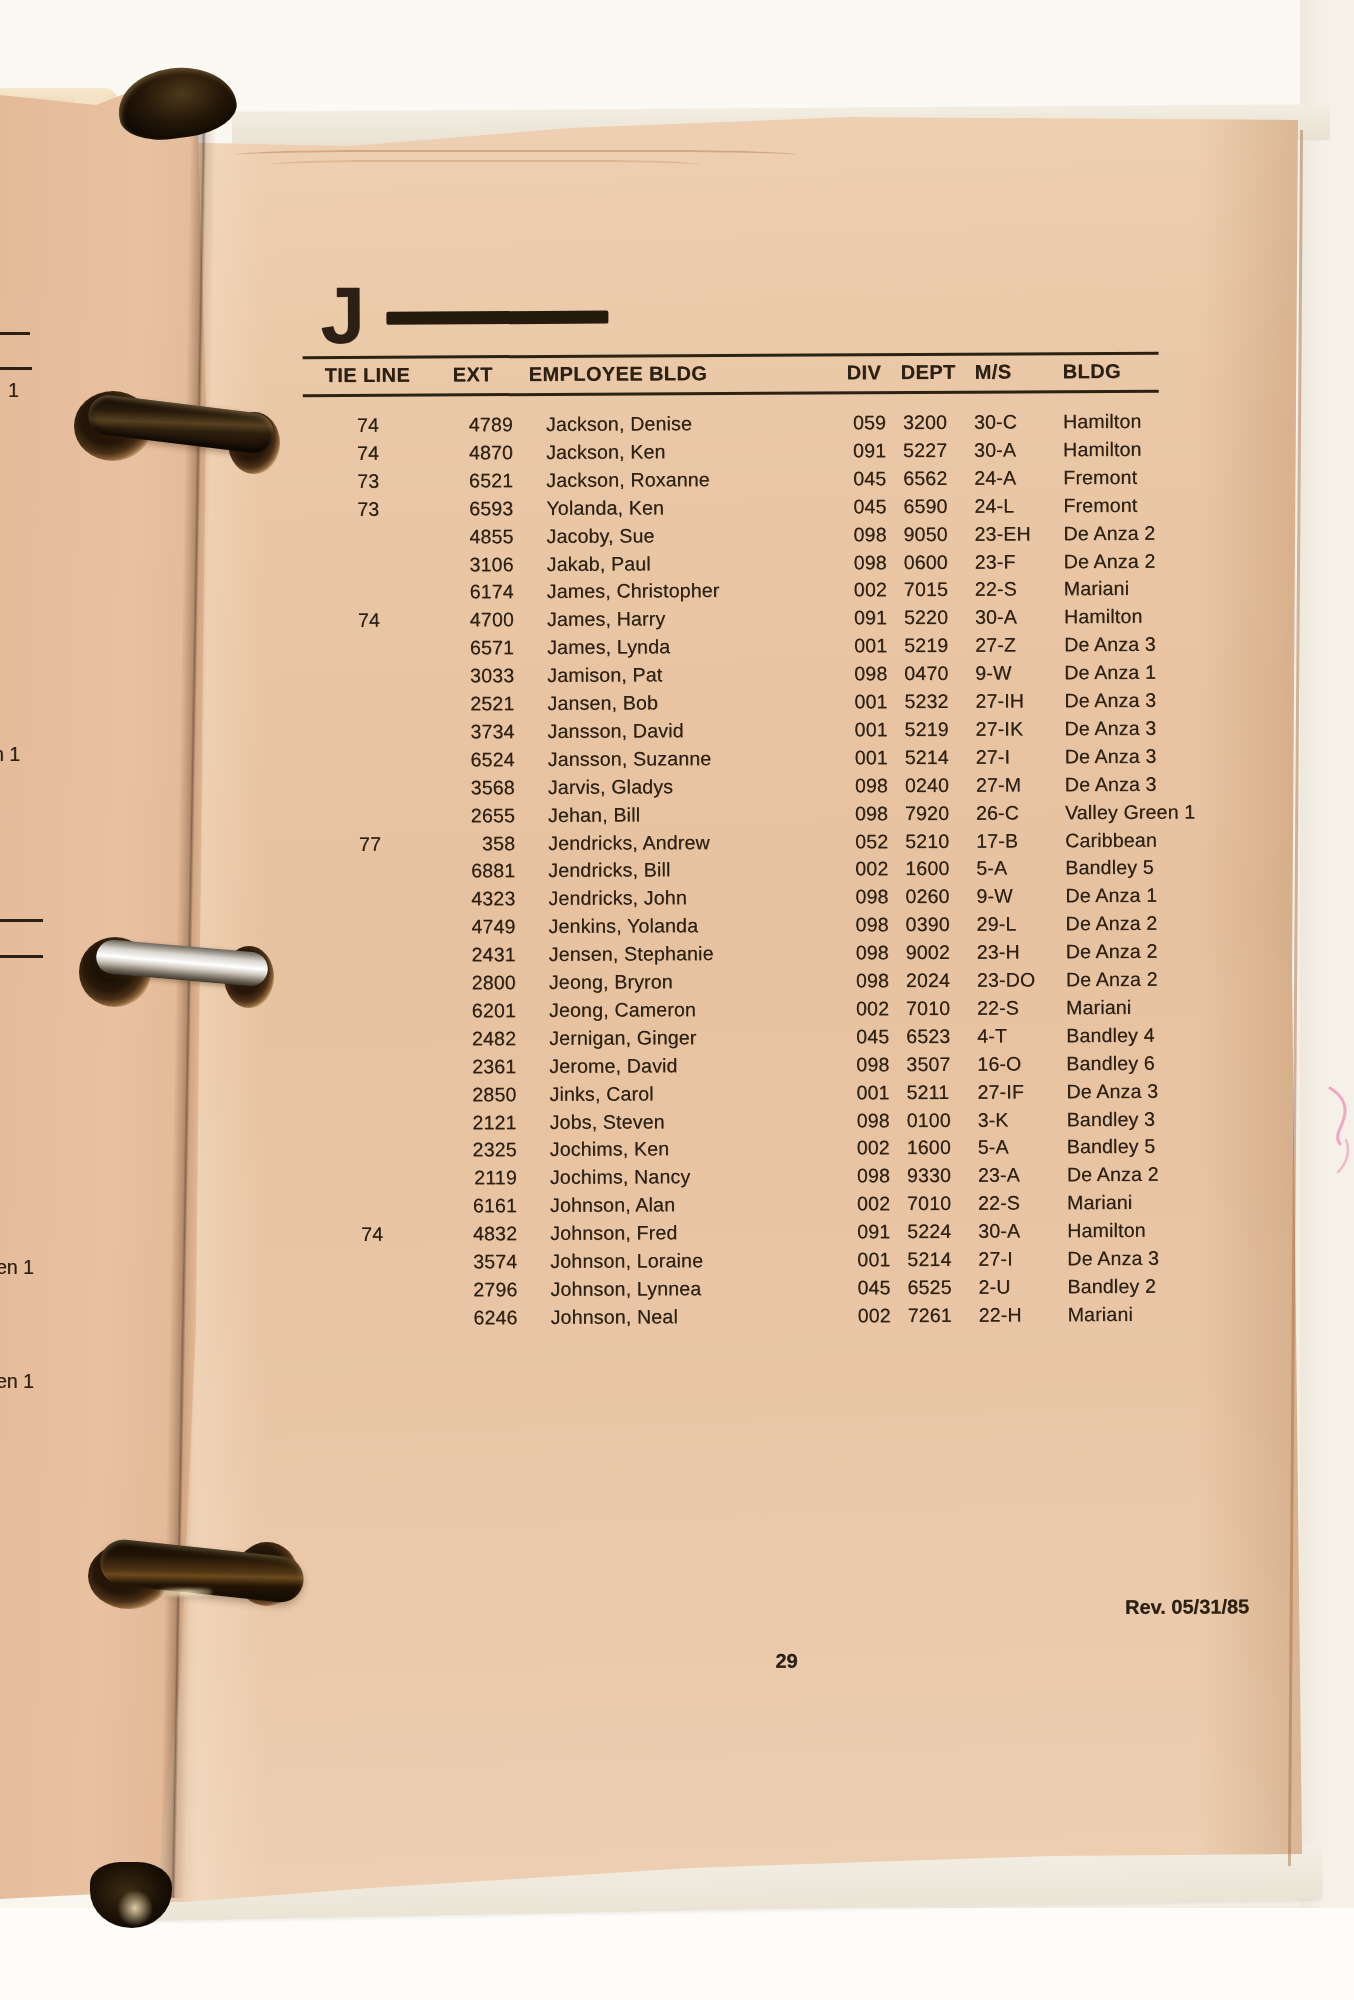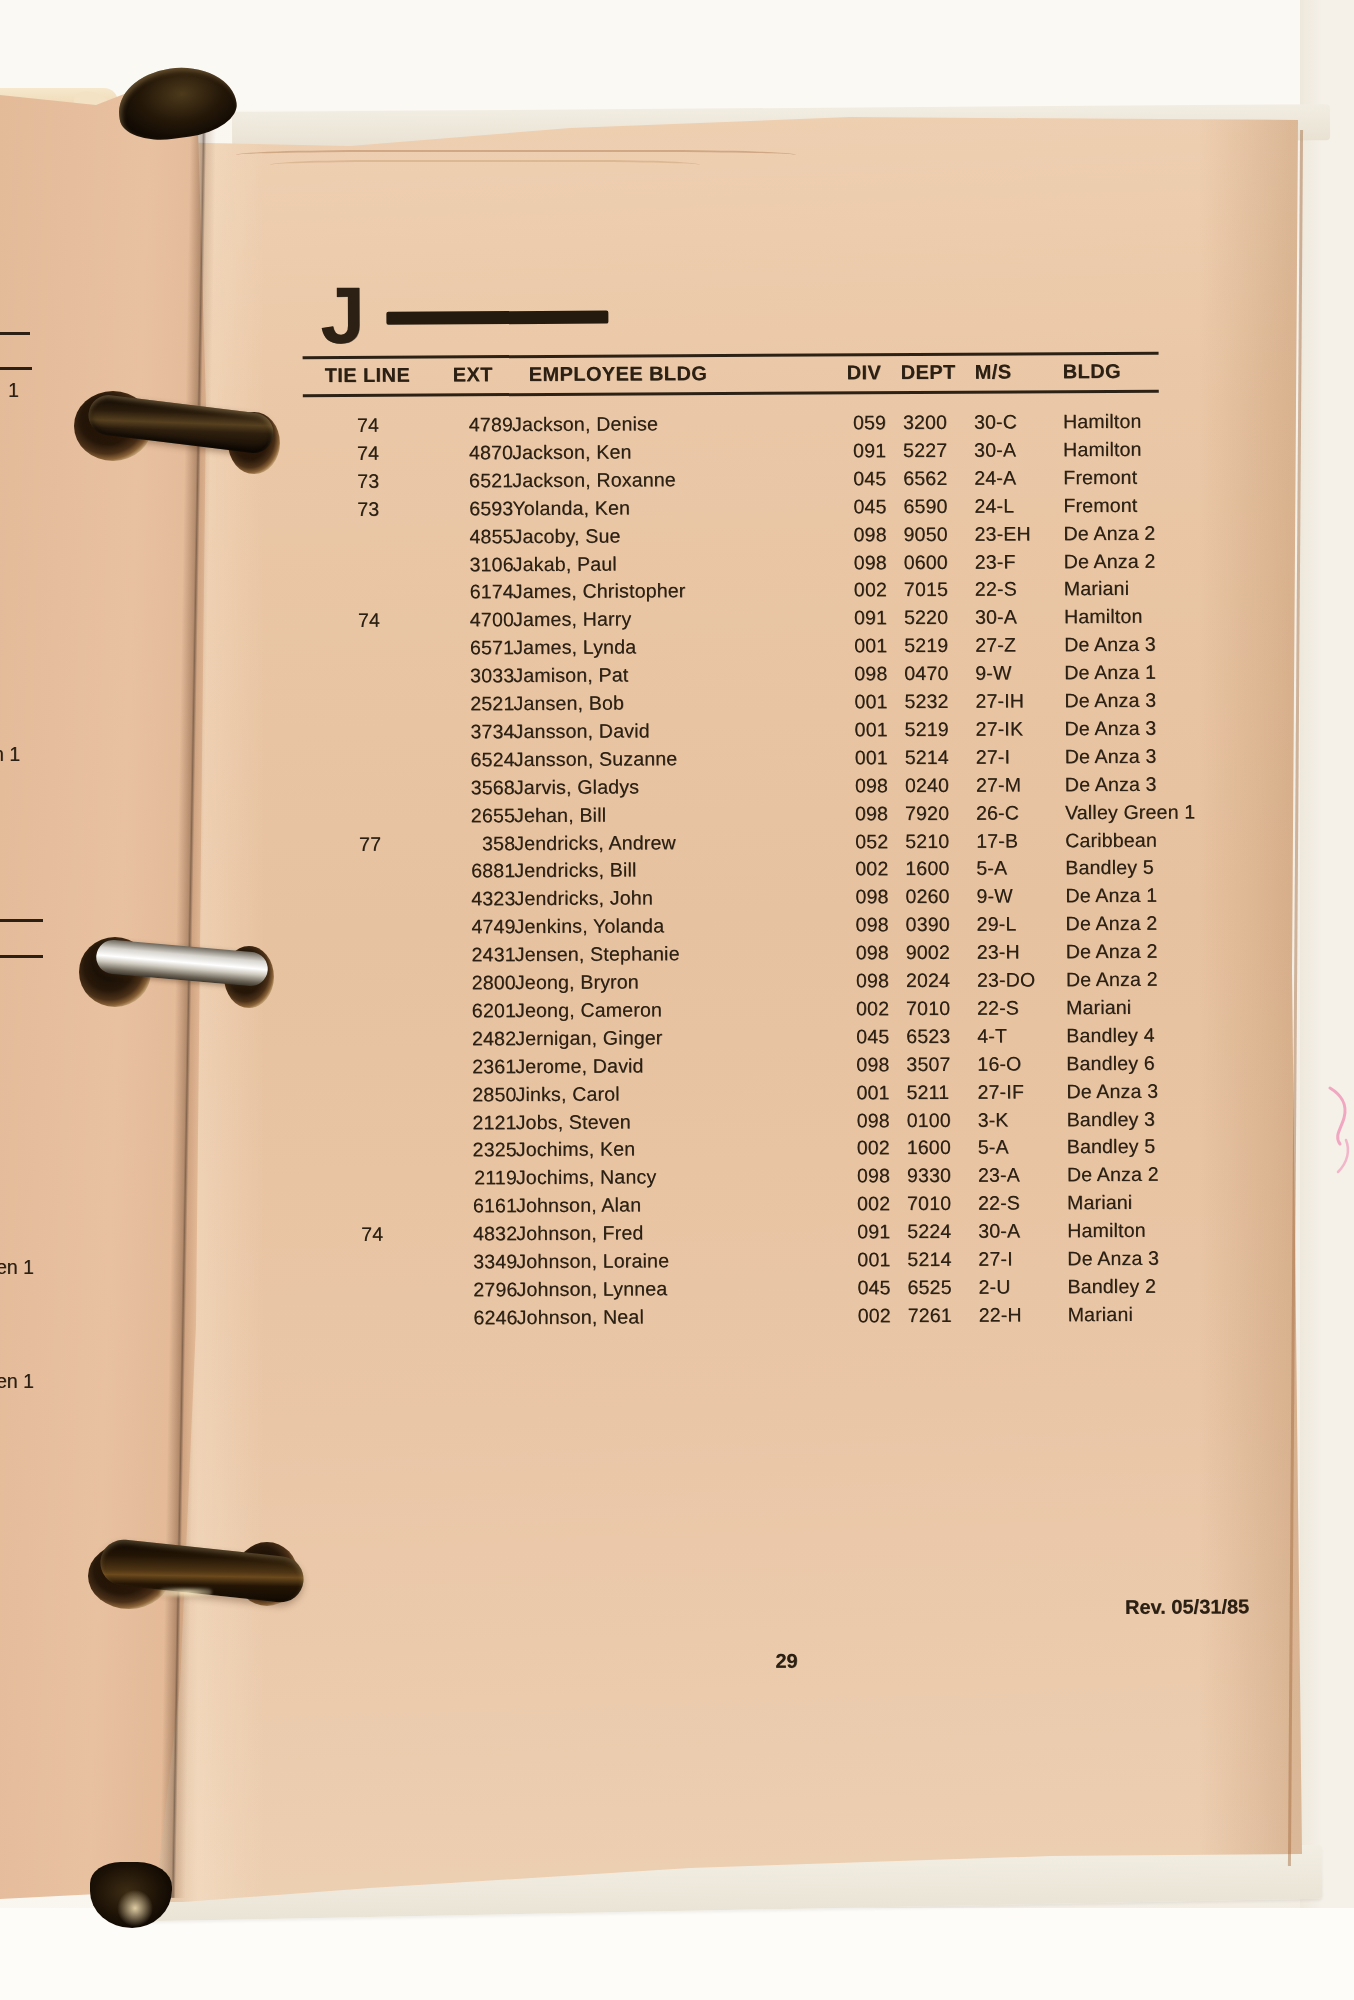--- a/index.html
+++ b/index.html
@@ -48,21 +48,21 @@
   .rule1{left:156px;top:242px;width:856px;}
   .rule2{left:156px;top:280px;width:856px;height:2.5px;}
   .hdr{top:250px;font-size:20px;font-weight:bold;letter-spacing:0.4px;white-space:nowrap;}
   .h-tie{left:178px;} .h-ext{left:306px;} .h-name{left:382px;}
   .h-div{left:700px;} .h-dept{left:754px;} .h-ms{left:828px;} .h-bldg{left:916px;}
 
   .row{left:0;width:1152px;height:28px;font-size:19.5px;letter-spacing:0.2px;white-space:nowrap;}
   .row span{position:absolute;top:0;}
   .c-tie{left:160px;width:72px;text-align:right;}
   .c-ext{left:280px;width:86px;text-align:right;}
-  .c-name{left:365px;}
+  .c-name{left:399px;}
   .c-div{left:706px;}
   .c-dept{left:756px;}
   .c-ms{left:827px;}
   .c-bldg{left:916px;}
 
   .rev{left:860px;width:236px;top:1486px;text-align:right;font-size:20px;font-weight:bold;}
   .pageno{left:622px;top:1538px;font-size:20px;font-weight:bold;}
 
   
   .left-page{
@@ -420,21 +420,21 @@
             <span class="c-tie">74</span>
             <span class="c-ext">4832</span>
             <span class="c-name">Johnson, Fred</span>
             <span class="c-div">091</span>
             <span class="c-dept">5224</span>
             <span class="c-ms">30-A</span>
             <span class="c-bldg">Hamilton</span>
           </div>
           <div class="row" style="top: 837px;">
             <span class="c-tie"></span>
-            <span class="c-ext">3349</span>
+            <span class="c-ext">3574</span>
             <span class="c-name">Johnson, Loraine</span>
             <span class="c-div">001</span>
             <span class="c-dept">5214</span>
             <span class="c-ms">27-I</span>
             <span class="c-bldg">De Anza 3</span>
           </div>
           <div class="row" style="top: 864.9px;">
             <span class="c-tie"></span>
             <span class="c-ext">2796</span>
             <span class="c-name">Johnson, Lynnea</span>

